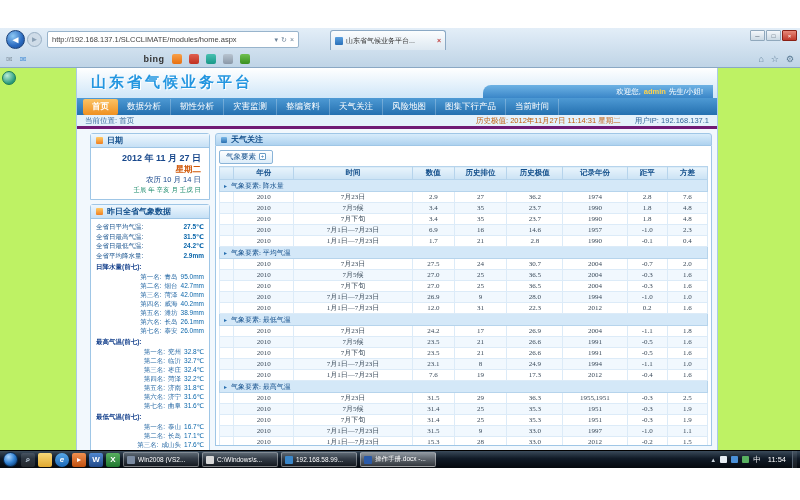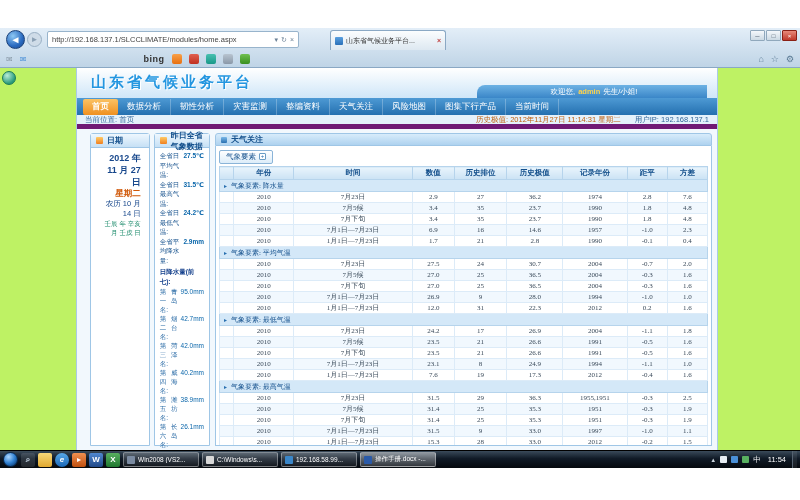--- a/index.html
+++ b/index.html
@@ -44,38 +44,38 @@
 
   
   .viewport { position:relative; height:382px; background:#bef264; overflow:hidden; }
   .side-widget { position:absolute; left:2px; top:3px; width:14px; height:14px; border-radius:50%;
     background:radial-gradient(circle at 35% 30%,#b8ecd8,#2a9a7a 70%); border:1px solid #1a7a5a; }
   .page { position:relative; margin-left:76px; width:642px; height:100%; background:#f2f8fd;
     border-left:1px solid #aacbe6; border-right:1px solid #aacbe6; display:flex; flex-direction:column; }
   .banner { position:relative; height:30px; background:linear-gradient(180deg,#ffffff,#cfe6f8); flex:none; }
   .page-title { position:absolute; left:14px; top:5px; font-size:15px; font-weight:bold; letter-spacing:3px;
     color:#2496e0; text-shadow:1px 1px 0 #fff; }
-  .welcome { position:absolute; right:10px; bottom:0; height:13px; min-width:230px;
+  .welcome { position:absolute; right:4px; bottom:0; height:13px; min-width:230px;
     background:linear-gradient(#6db2e4,#3a86c8); border-radius:8px 0 0 0; color:#fff; font-size:7.5px;
-    display:flex; align-items:center; justify-content:center; gap:3px; padding:0 10px 0 14px; }
+    display:flex; align-items:center; justify-content:flex-end; gap:3px; padding:0 10px 0 14px; }
   .welcome .user { color:#ffd24a; font-weight:bold; }
   .navbar { height:17px; background:linear-gradient(#4e9ad4,#2470b0); display:flex; align-items:center;
     padding-left:6px; flex:none; }
   .nav-item { padding:2px 9px; color:#fff; font-size:8.5px; border-right:1px solid rgba(255,255,255,.25); cursor:default; }
   .nav-item.active { background:linear-gradient(#fbc264,#ef9020); border-radius:2px; font-weight:bold; border-right:none; }
-  .crumb-bar { height:14px; background:#e4f1fb; border-bottom:5px solid #701a75; display:flex; align-items:center;
+  .crumb-bar { height:14px; background:#e4f1fb; border-bottom:3px solid #701a75; display:flex; align-items:center;
     justify-content:space-between; padding:0 8px; font-size:7.5px; flex:none; }
   .crumb { color:#336699; }
   .crumb-right { display:flex; gap:14px; }
   .cur-time { color:#c06010; }
   .user-ip { color:#336699; }
 
   
   .content { flex:1; display:flex; gap:5px; padding:4px 5px; overflow:hidden; }
-  .sidebar { width:128px; flex:none; display:flex; flex-direction:row; gap:4px;padding-left:8px; }
+  .sidebar { width:128px; flex:none; display:flex; flex-direction:column; gap:4px;padding-left:8px; }
   .panel { background:#fff; border:1px solid #9fc6e6; border-radius:3px 3px 0 0; }
   .panel-hd { height:14px; background:linear-gradient(#eef7fe,#c6e0f5); border-bottom:1px solid #9fc6e6;
     display:flex; align-items:center; gap:4px; padding:0 5px; color:#14508c; font-weight:bold; font-size:8px; }
   .hd-ic { width:7px; height:7px; background:linear-gradient(#ffca66,#f08020); border-radius:1px; flex:none; }
   .date-body { padding:4px 8px 5px; text-align:right; }
   .d1 { font-size:9px; font-weight:bold; color:#18488c; line-height:12px; }
   .d2 { font-size:8.5px; font-weight:bold; color:#d05808; line-height:11px; }
   .d3 { font-size:7.5px; color:#18488c; line-height:10px; }
   .d4 { font-size:6.5px; color:#1a8a6a; line-height:9px; }
   .weather-body { padding:3px 5px; font-size:6.5px; color:#1a5a9a; }

